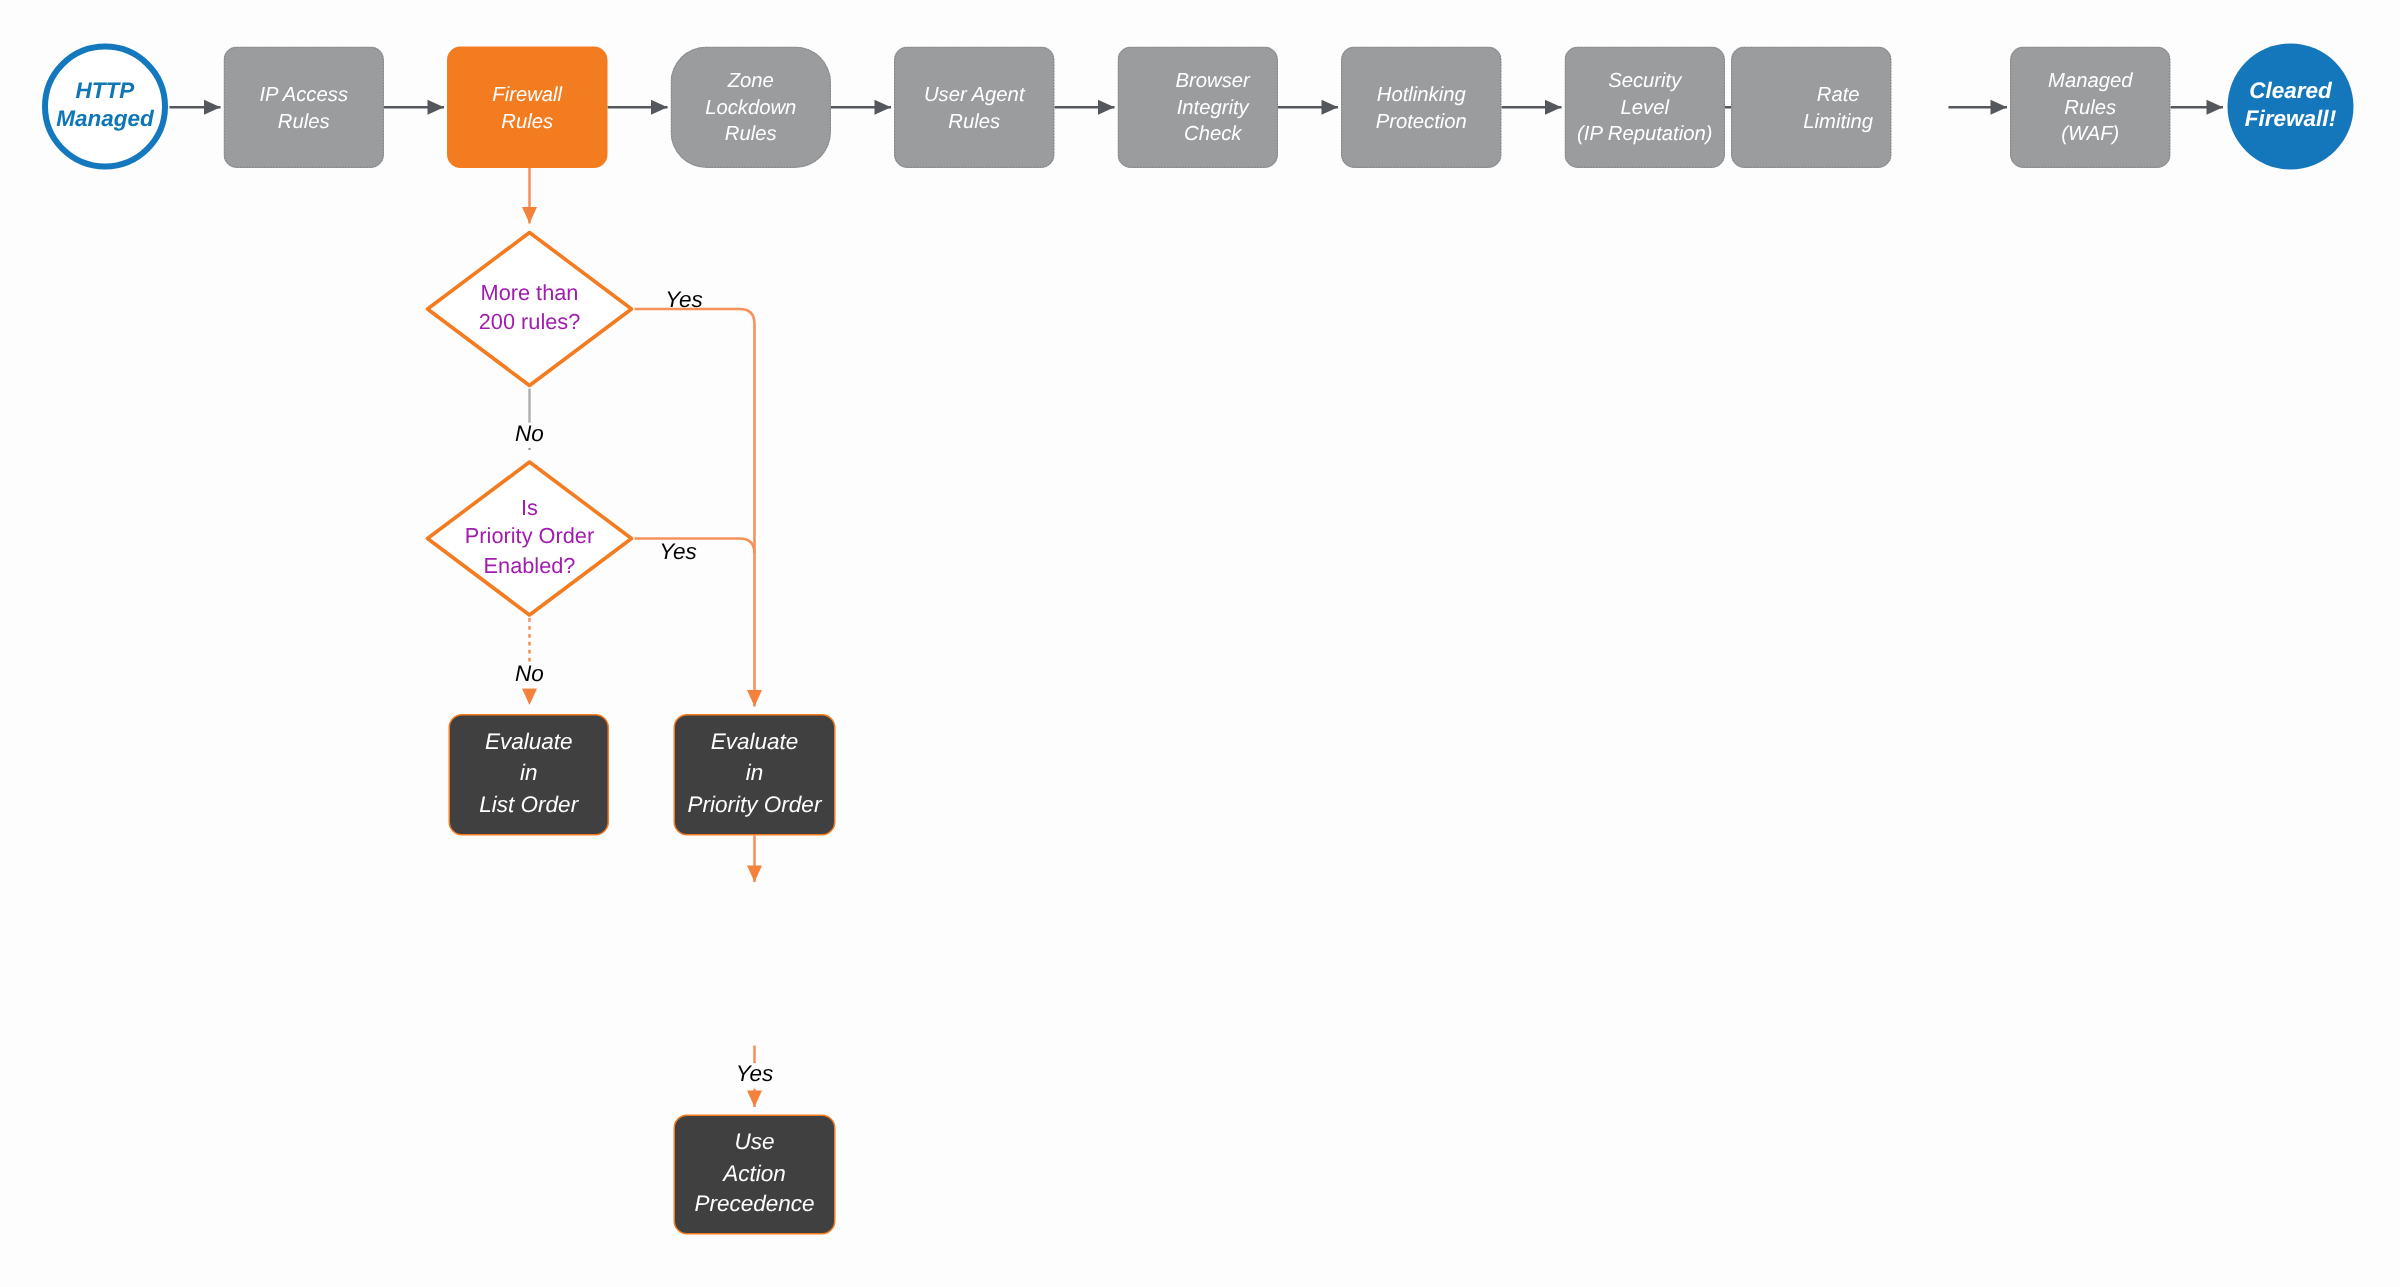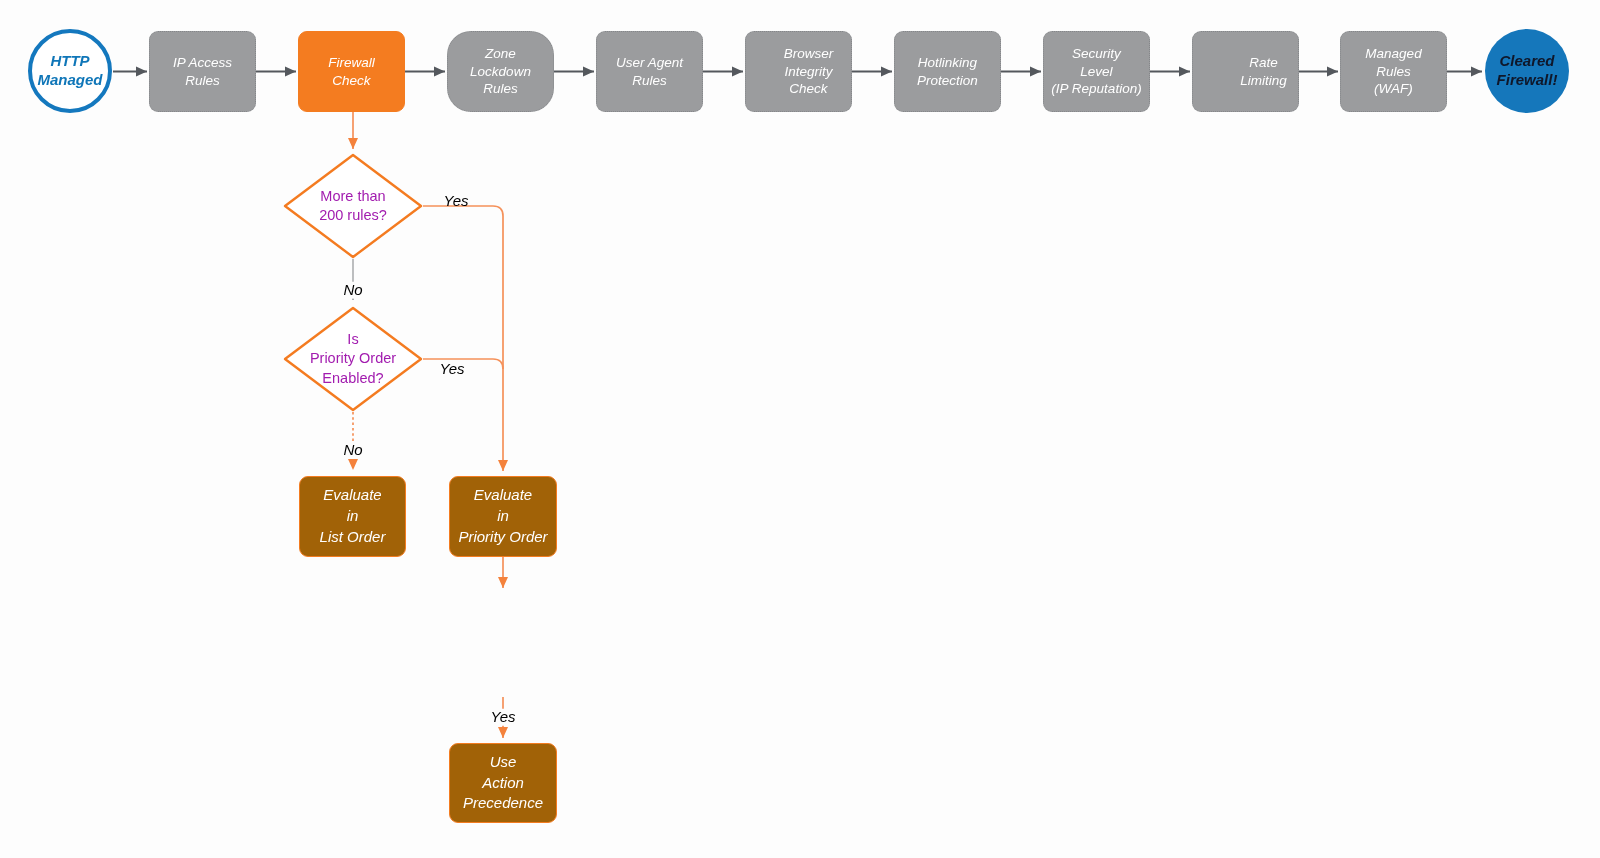--- a/index.html
+++ b/index.html
@@ -11,31 +11,31 @@
   .node{position:absolute;z-index:2;box-sizing:border-box;display:flex;
     align-items:center;justify-content:center;text-align:center;}
   .pbox{
     width:107px;height:81px;top:31px;border-radius:9px;
     background:#9B9C9E;border:1px dotted #85878A;
     color:#FFFFFF;font-style:italic;font-size:13.5px;line-height:1.32;
     white-space:pre-line;
   }
   .orange{background:#F47C20;border:1px solid #F47C20;}
   .action{
-    border-radius:9px;background:#a16207;border:1px solid #F47C20;
+    border-radius:9px;background:#404040;border:1px solid #F47C20;
     color:#FFFFFF;font-style:italic;font-size:15px;line-height:1.38;
     white-space:pre-line;
   }
   .terminal{
     width:84px;height:84px;border-radius:50%;
     font-style:italic;font-weight:bold;font-size:15px;line-height:1.25;
     white-space:pre-line;
   }
   .start{left:28px;top:29px;background:#FFFFFF;border:4px solid #1478BE;color:#0F76B8;}
-  .end{left:1485px;top:29px;background:#1577BB;border:none;color:#0f172a;}
+  .end{left:1485px;top:29px;background:#1577BB;border:none;color:#ffffff;}
   .decision{position:absolute;z-index:2;}
   .decision svg{position:absolute;left:0;top:0;}
   .dlabel{
     position:absolute;inset:0;z-index:3;display:flex;align-items:center;justify-content:center;
     text-align:center;color:#a21caf;font-size:14.5px;line-height:1.32;white-space:pre-line;
   }
   .elabel{
     position:absolute;z-index:3;transform:translate(-50%,-50%);
     font-style:italic;font-size:15px;color:#000000;background:#FDFDFD;
     padding:0 4px;line-height:1.1;margin-top:10px;
@@ -80,35 +80,35 @@
   </svg>
 
   <div class="node terminal start">HTTP
 Managed</div>
   <div class="node terminal end">Cleared
 Firewall!</div>
 
   <div class="node pbox" style="left:149px;">IP Access
 Rules</div>
   <div class="node pbox orange" style="left:298px;">Firewall
-Check</div>
+Rules</div>
   <div class="node pbox" style="left:447px;border-radius:24px;">Zone
 Lockdown
 Rules</div>
   <div class="node pbox" style="left:596px;">User Agent
 Rules</div>
   <div class="node pbox" style="left:745px;padding-left:20px;">Browser
 Integrity
 Check</div>
   <div class="node pbox" style="left:894px;">Hotlinking
 Protection</div>
   <div class="node pbox" style="left:1043px;">Security
 Level
 (IP Reputation)</div>
-  <div class="node pbox" style="left:1192px;padding-left:36px;">Rate
+  <div class="node pbox" style="left:1154px;padding-left:36px;">Rate
 Limiting</div>
   <div class="node pbox" style="left:1340px;">Managed
 Rules
 (WAF)</div>
 
   <div class="decision" style="left:283px;top:153px;width:140px;height:106px;">
     <svg width="140" height="106" viewBox="0 0 140 106">
       <path d="M70 2 L138 53 L70 104 L2 53 Z" fill="#FFFFFF" stroke="#F47B20" stroke-width="2.4" stroke-linejoin="round"></path>
     </svg>
     <div class="dlabel">More than

